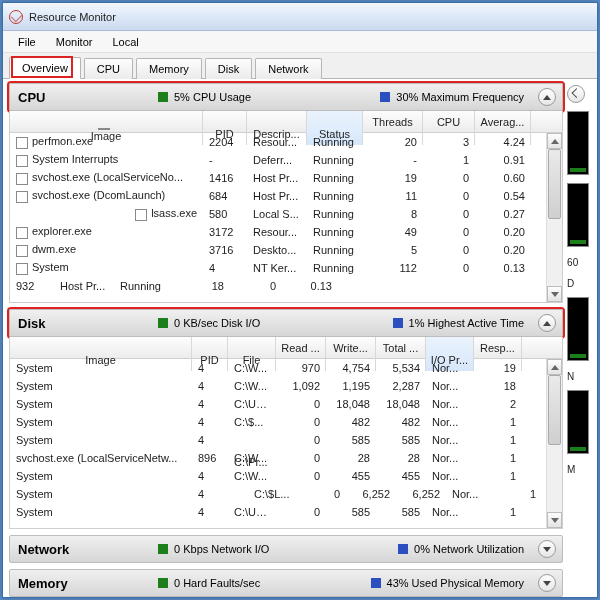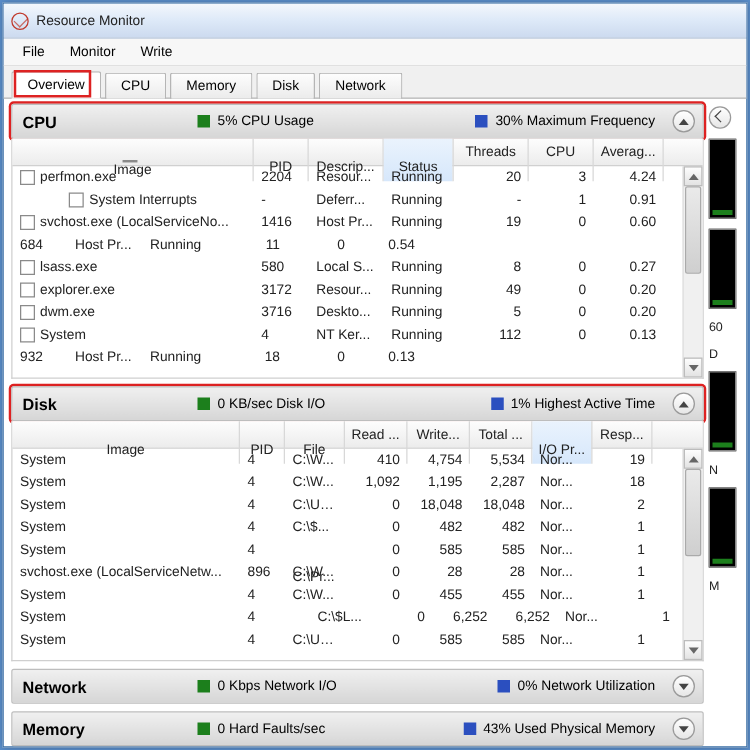--- a/index.html
+++ b/index.html
@@ -53,21 +53,21 @@
 <div class="window">
 
   <div class="titlebar">
     <span class="appicon"></span>
     <span class="titlebar-text">Resource Monitor</span>
   </div>
 
   <div class="menubar">
     <div class="menu-item">File</div>
     <div class="menu-item">Monitor</div>
-    <div class="menu-item">Write</div>
+    <div class="menu-item">Local</div>
   </div>
 
   <div class="tabbar">
     <div class="tab selected">Overview</div>
     <div class="tab">CPU</div>
     <div class="tab">Memory</div>
     <div class="tab">Disk</div>
     <div class="tab">Network</div>
   </div>
   <div class="selrect" style="left:8px;top:53px;width:62px;height:22px;"></div>
@@ -108,47 +108,48 @@
               <div class="row">
                 <div class="cell" style="width: 193px;"><span class="cb"></span><span>perfmon.exe</span></div>
                 <div class="cell" style="width: 44px;">2204</div>
                 <div class="cell" style="width: 60px;">Resour...</div>
                 <div class="cell" style="width: 56px;">Running</div>
                 <div class="cell r" style="width: 60px;">20</div>
                 <div class="cell r" style="width: 52px;">3</div>
                 <div class="cell r" style="width: 56px; text-align: right;">4.24</div>
               </div>
               <div class="row">
-                <div class="cell" style="width: 193px; text-align: center;"><span class="cb"></span><span>System Interrupts</span></div>
+                <div class="cell" style="width: 193px;"><span class="cb"></span><span>System Interrupts</span></div>
                 <div class="cell" style="width: 44px;">-</div>
                 <div class="cell" style="width: 60px;">Deferr...</div>
                 <div class="cell" style="width: 56px;">Running</div>
                 <div class="cell r" style="width: 60px;">-</div>
                 <div class="cell r" style="width: 52px;">1</div>
                 <div class="cell r" style="width: 56px;">0.91</div>
               </div>
               <div class="row">
                 <div class="cell" style="width: 193px;"><span class="cb"></span><span>svchost.exe (LocalServiceNo...</span></div>
                 <div class="cell" style="width: 44px;">1416</div>
                 <div class="cell" style="width: 60px;">Host Pr...</div>
                 <div class="cell" style="width: 56px;">Running</div>
                 <div class="cell r" style="width: 60px;">19</div>
                 <div class="cell r" style="width: 52px;">0</div>
                 <div class="cell r" style="width: 56px;">0.60</div>
               </div>
               <div class="row">
+                <div class="cell" style="width: 193px;"><span class="cb"></span><span>svchost.exe (DcomLaunch)</span></div>
                 <div class="cell" style="width: 44px;">684</div>
                 <div class="cell" style="width: 60px;">Host Pr...</div>
                 <div class="cell" style="width: 56px;">Running</div>
                 <div class="cell r" style="width: 60px;">11</div>
                 <div class="cell r" style="width: 52px;">0</div>
                 <div class="cell r" style="width: 56px;">0.54</div>
               </div>
               <div class="row">
-                <div class="cell" style="width: 193px;"><span class="cb"></span><span>lsass.exe</span></div>
+                <div class="cell" style="width: 193px; text-align: right;"><span class="cb"></span><span>lsass.exe</span></div>
                 <div class="cell" style="width: 44px;">580</div>
                 <div class="cell" style="width: 60px;">Local S...</div>
                 <div class="cell" style="width: 56px;">Running</div>
                 <div class="cell r" style="width: 60px;">8</div>
                 <div class="cell r" style="width: 52px;">0</div>
                 <div class="cell r" style="width: 56px;">0.27</div>
               </div>
               <div class="row">
                 <div class="cell" style="width: 193px;"><span class="cb"></span><span>explorer.exe</span></div>
                 <div class="cell" style="width: 44px;">3172</div>
@@ -224,21 +225,21 @@
             <div class="col" style="width:50px;justify-content:flex-end">Write...</div>
             <div class="col" style="width:50px;justify-content:flex-end">Total ...</div>
             <div class="col sorted" style="width:48px">I/O Pr...</div>
             <div class="col" style="width:48px;justify-content:flex-end">Resp...</div>
           </div>
           <div id="disk-rows">
               <div class="row">
                 <div class="cell" style="width: 182px;">System</div>
                 <div class="cell" style="width: 36px;">4</div>
                 <div class="cell" style="width: 48px;">C:\W...</div>
-                <div class="cell r" style="width: 50px;">410</div>
+                <div class="cell r" style="width: 50px;">970</div>
                 <div class="cell r" style="width: 50px;">4,754</div>
                 <div class="cell r" style="width: 50px;">5,534</div>
                 <div class="cell" style="width: 48px;">Nor...</div>
                 <div class="cell r" style="width: 48px;">19</div>
               </div>
               <div class="row">
                 <div class="cell" style="width: 182px;">System</div>
                 <div class="cell" style="width: 36px;">4</div>
                 <div class="cell" style="width: 48px;">C:\W...</div>
                 <div class="cell r" style="width: 50px;">1,092</div>

